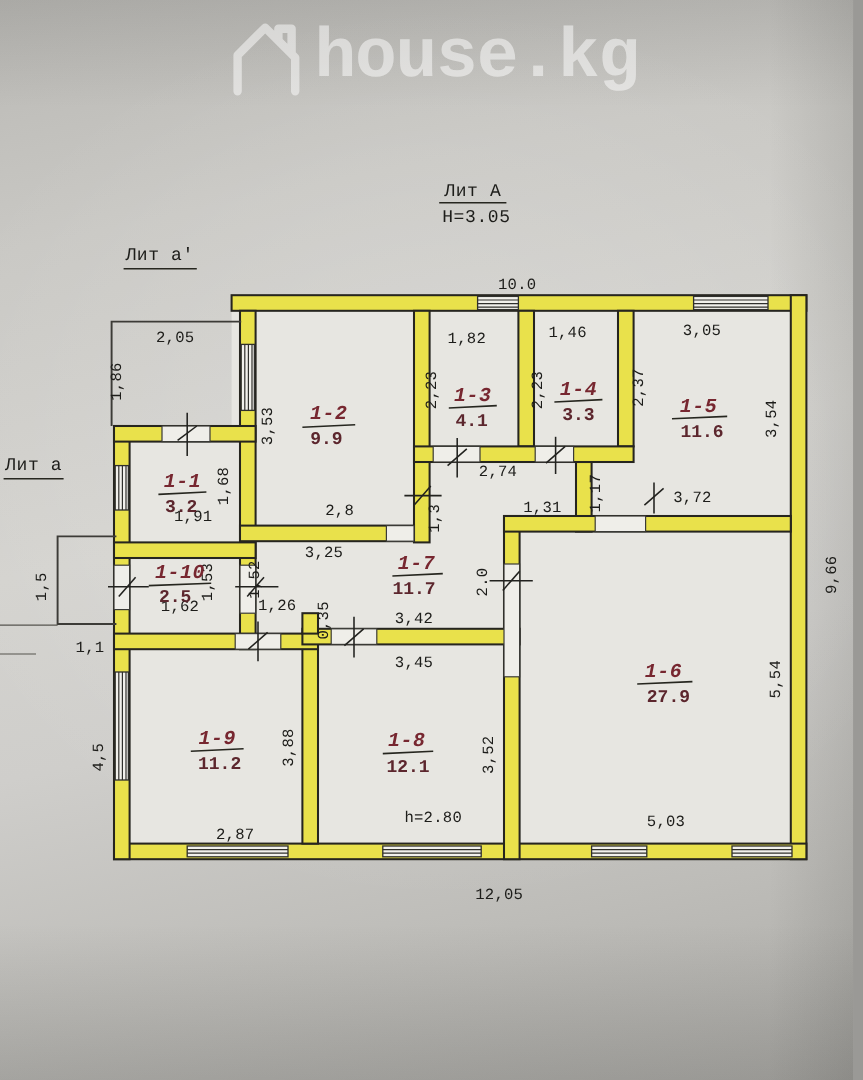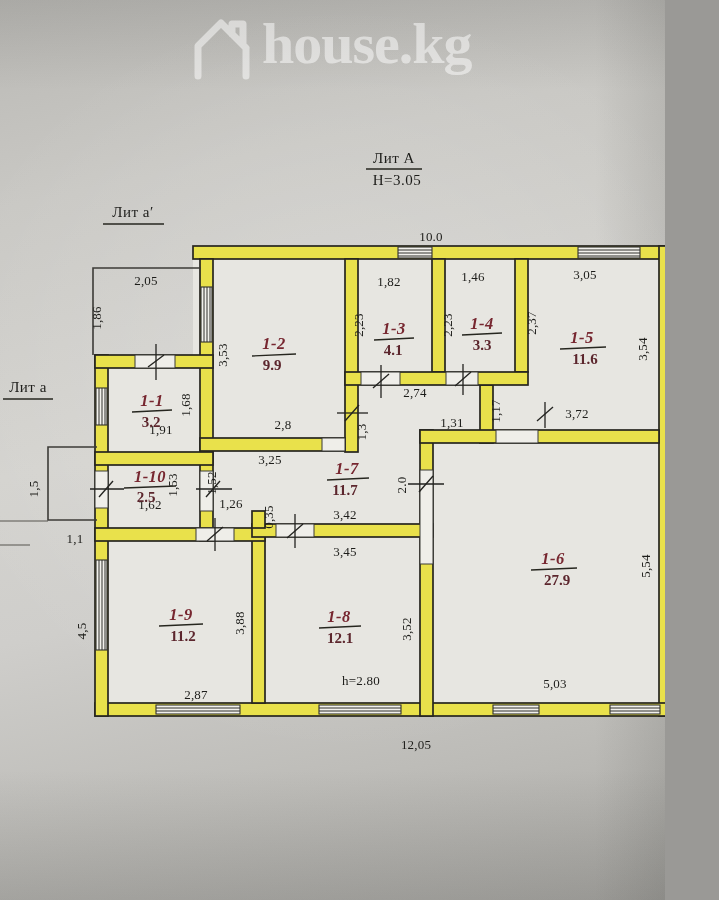--- a/index.html
+++ b/index.html
@@ -1,17 +1,17 @@
 <!DOCTYPE html>
 <html><head>
 <meta charset="utf-8">
 <style>
   html,body{margin:0;padding:0;background:#9a9996;}
-  .stage{position:relative;width:623px;height:900px;overflow:hidden;
-    font-family:Liberation Serif, serif;padding-left:42px;}
+  .stage{position:relative;width:711px;height:900px;overflow:hidden;
+    font-family:Liberation Mono, monospace;}
   .paper{position:absolute;inset:0;
     background:
       radial-gradient(90% 60% at 52% 42%, rgba(255,255,255,0.20), rgba(255,255,255,0) 70%),
       linear-gradient(168deg,#b9b8b4 0%,#c9c8c4 20%,#d4d3cf 46%,#cfcecb 62%,#bdbcb8 82%,#abaaa6 100%);}
   .shade-top{position:absolute;left:0;top:0;width:100%;height:90px;
     background:linear-gradient(to bottom,rgba(40,40,38,0.10),rgba(0,0,0,0));}
   .shade-right{position:absolute;right:0;top:0;width:70px;height:100%;
     background:linear-gradient(to left,rgba(70,70,66,0.14),rgba(0,0,0,0));}
   .shade-bottom{position:absolute;left:0;bottom:0;width:100%;height:130px;
     background:linear-gradient(to top,rgba(55,55,52,0.16),rgba(0,0,0,0));}

